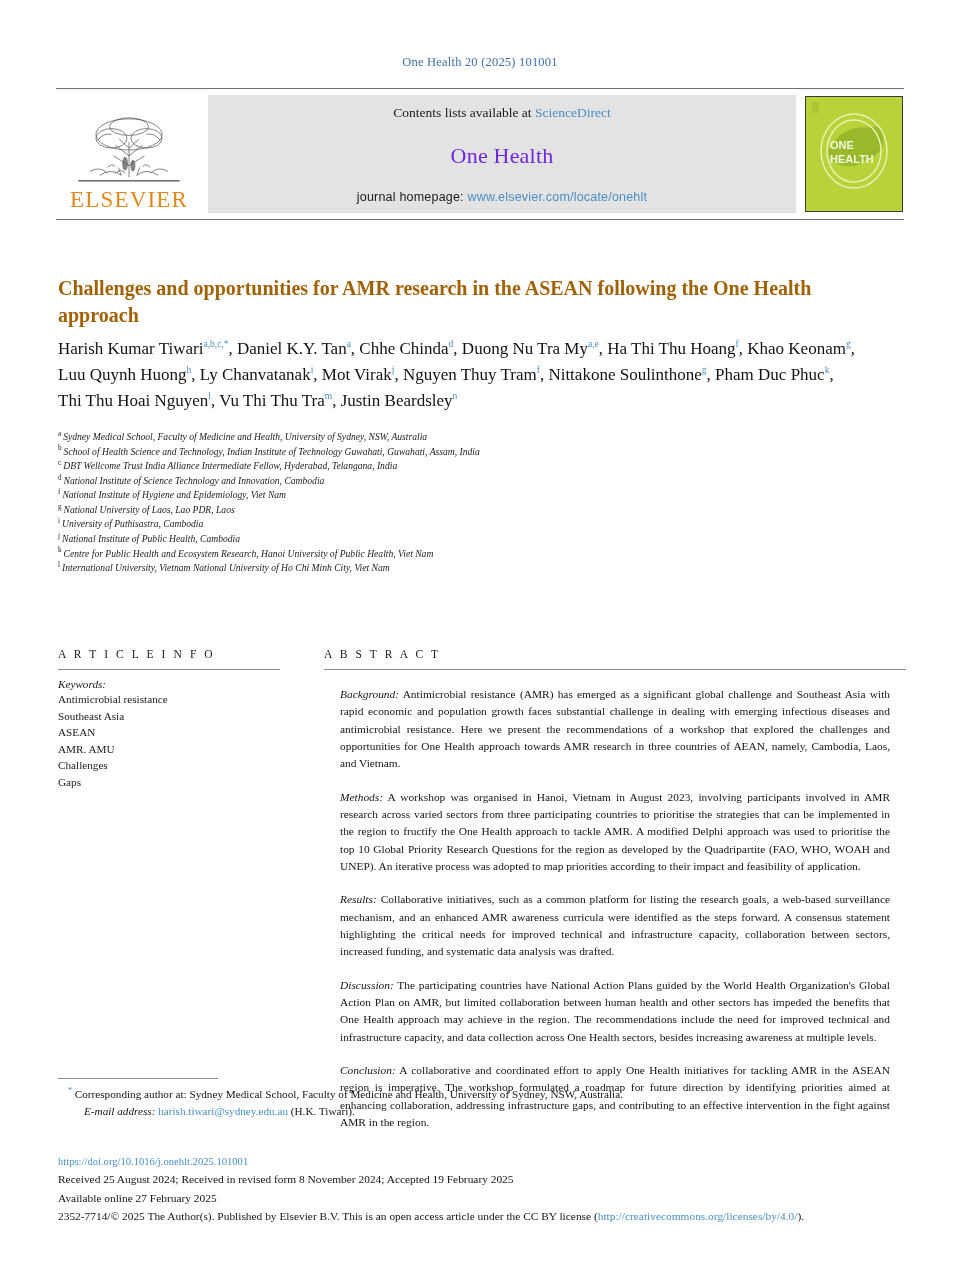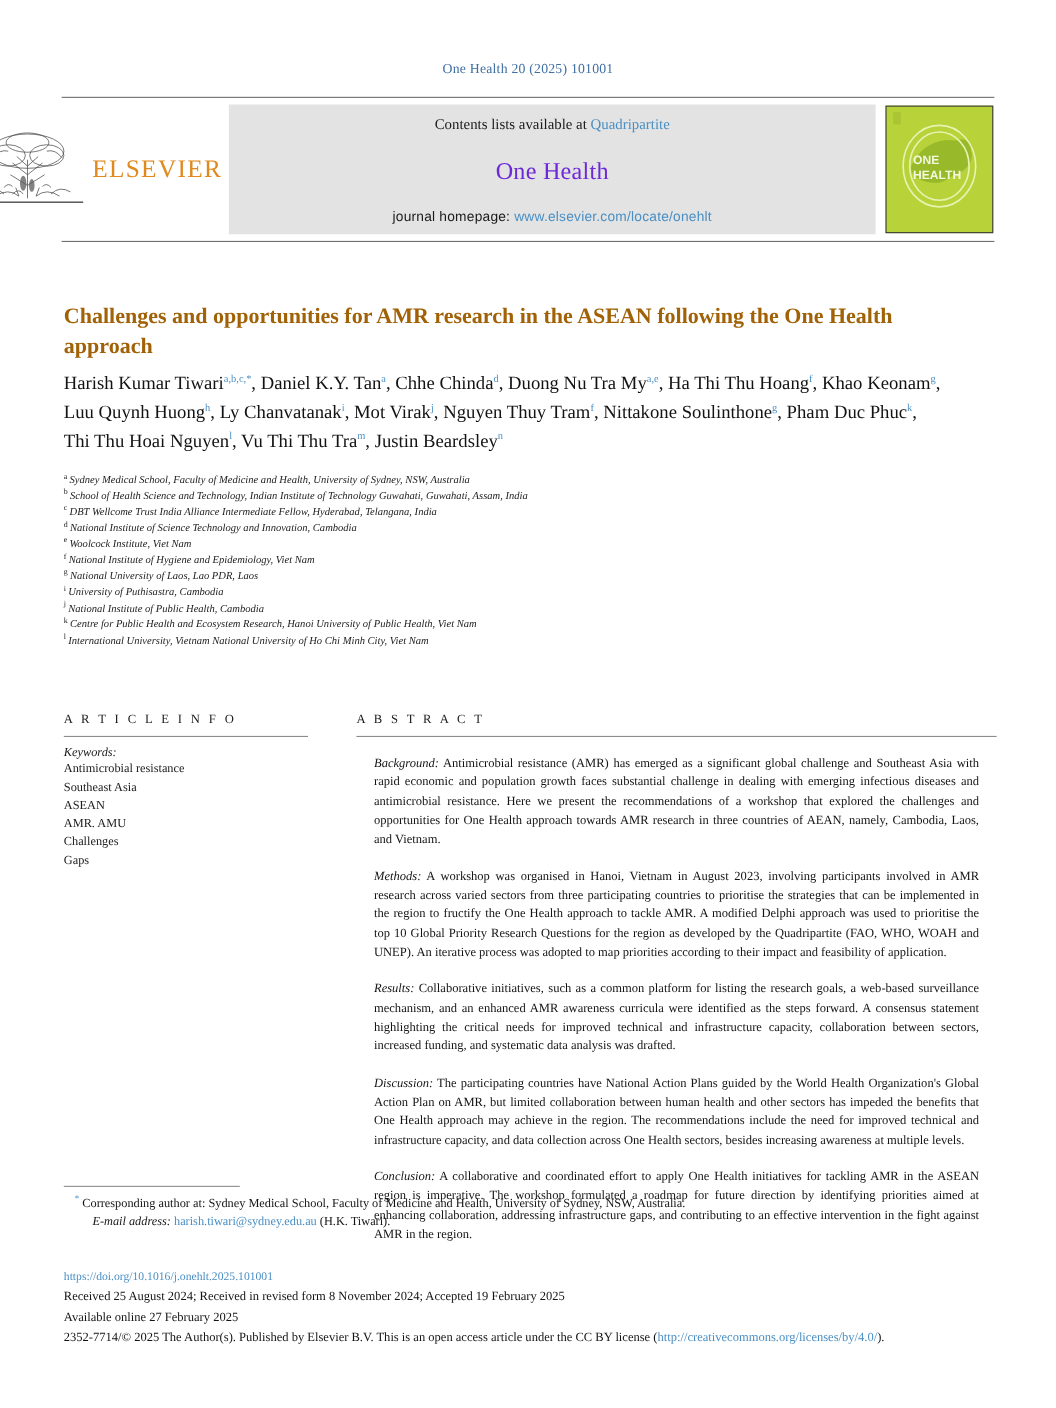--- a/index.html
+++ b/index.html
@@ -44,21 +44,21 @@
   }
   .masthead-inner {
     display: flex;
     align-items: stretch;
     height: 118px;
   }
   .elsevier-block {
     width: 146px;
     flex: 0 0 146px;
     display: flex;
-    flex-direction: row;
+    flex-direction: column;
     justify-content: flex-end;
     align-items: center;
     padding-bottom: 2px;
   }
   .elsevier-tree {
     width: 118px;
     height: 74px;
     position: relative;
   }
   .elsevier-tree svg { display: block; }
@@ -273,21 +273,21 @@
               <ellipse cx="56" cy="52" rx="3" ry="7"></ellipse>
               <ellipse cx="64" cy="54" rx="2.6" ry="6"></ellipse>
             </g>
             <rect x="8" y="69" width="104" height="1.3" fill="#4a4a4a"></rect>
           </svg>
         </div>
         <div class="elsevier-word">ELSEVIER</div>
       </div>
 
       <div class="centre-band">
-        <div class="contents-line"><span>Contents lists available at </span><a class="link" href="#">Quadripartite</a></div>
+        <div class="contents-line"><span>Contents lists available at </span><a class="link" href="#">ScienceDirect</a></div>
         <div class="journal-title">One Health</div>
         <div class="homepage-line"><span>journal homepage: </span><a class="link" href="#">www.elsevier.com/locate/onehlt</a></div>
       </div>
 
       <div class="cover-block">
         <div class="cover">
           <svg viewBox="0 0 96 114" width="96" height="114" aria-hidden="true">
             <rect x="0" y="0" width="96" height="114" fill="#b8d23a"></rect>
             <g opacity="0.55" fill="#7fa81e">
               <ellipse cx="52" cy="48" rx="26" ry="17" transform="rotate(-14 52 48)"></ellipse>
@@ -312,21 +312,20 @@
 
   <h1 class="article-title">Challenges and opportunities for AMR research in the ASEAN following the One Health approach</h1>
 
   <div class="authors"><span><span>Harish Kumar Tiwari</span><sup>a,b,c,*</sup></span>, <span><span>Daniel K.Y. Tan</span><sup>a</sup></span>, <span><span>Chhe Chinda</span><sup>d</sup></span>, <span><span>Duong Nu Tra My</span><sup>a,e</sup></span>, <span><span>Ha Thi Thu Hoang</span><sup>f</sup></span>, <span><span>Khao Keonam</span><sup>g</sup></span>, <span><span>Luu Quynh Huong</span><sup>h</sup></span>, <span><span>Ly Chanvatanak</span><sup>i</sup></span>, <span><span>Mot Virak</span><sup>j</sup></span>, <span><span>Nguyen Thuy Tram</span><sup>f</sup></span>, <span><span>Nittakone Soulinthone</span><sup>g</sup></span>, <span><span>Pham Duc Phuc</span><sup>k</sup></span>, <span><span>Thi Thu Hoai Nguyen</span><sup>l</sup></span>, <span><span>Vu Thi Thu Tra</span><sup>m</sup></span>, <span><span>Justin Beardsley</span><sup>n</sup></span></div>
 
   <div class="affiliations">
       <div class="aff-row"><sup>a</sup><span>Sydney Medical School, Faculty of Medicine and Health, University of Sydney, NSW, Australia</span></div>
       <div class="aff-row"><sup>b</sup><span>School of Health Science and Technology, Indian Institute of Technology Guwahati, Guwahati, Assam, India</span></div>
       <div class="aff-row"><sup>c</sup><span>DBT Wellcome Trust India Alliance Intermediate Fellow, Hyderabad, Telangana, India</span></div>
       <div class="aff-row"><sup>d</sup><span>National Institute of Science Technology and Innovation, Cambodia</span></div>
-      <div class="aff-row"><sup>e</sup><span>Woolcock Institute, Viet Nam</span></div>
       <div class="aff-row"><sup>f</sup><span>National Institute of Hygiene and Epidemiology, Viet Nam</span></div>
       <div class="aff-row"><sup>g</sup><span>National University of Laos, Lao PDR, Laos</span></div>
       <div class="aff-row"><sup>i</sup><span>University of Puthisastra, Cambodia</span></div>
       <div class="aff-row"><sup>j</sup><span>National Institute of Public Health, Cambodia</span></div>
       <div class="aff-row"><sup>k</sup><span>Centre for Public Health and Ecosystem Research, Hanoi University of Public Health, Viet Nam</span></div>
       <div class="aff-row"><sup>l</sup><span>International University, Vietnam National University of Ho Chi Minh City, Viet Nam</span></div>
     </div>
 
   <div class="cols">
 

